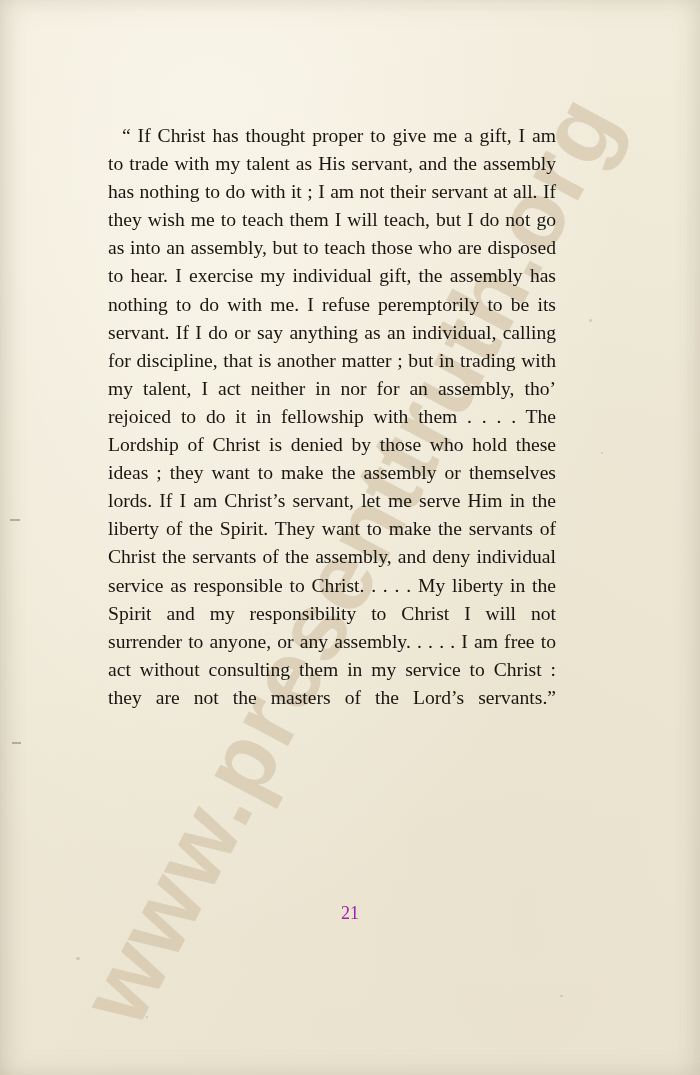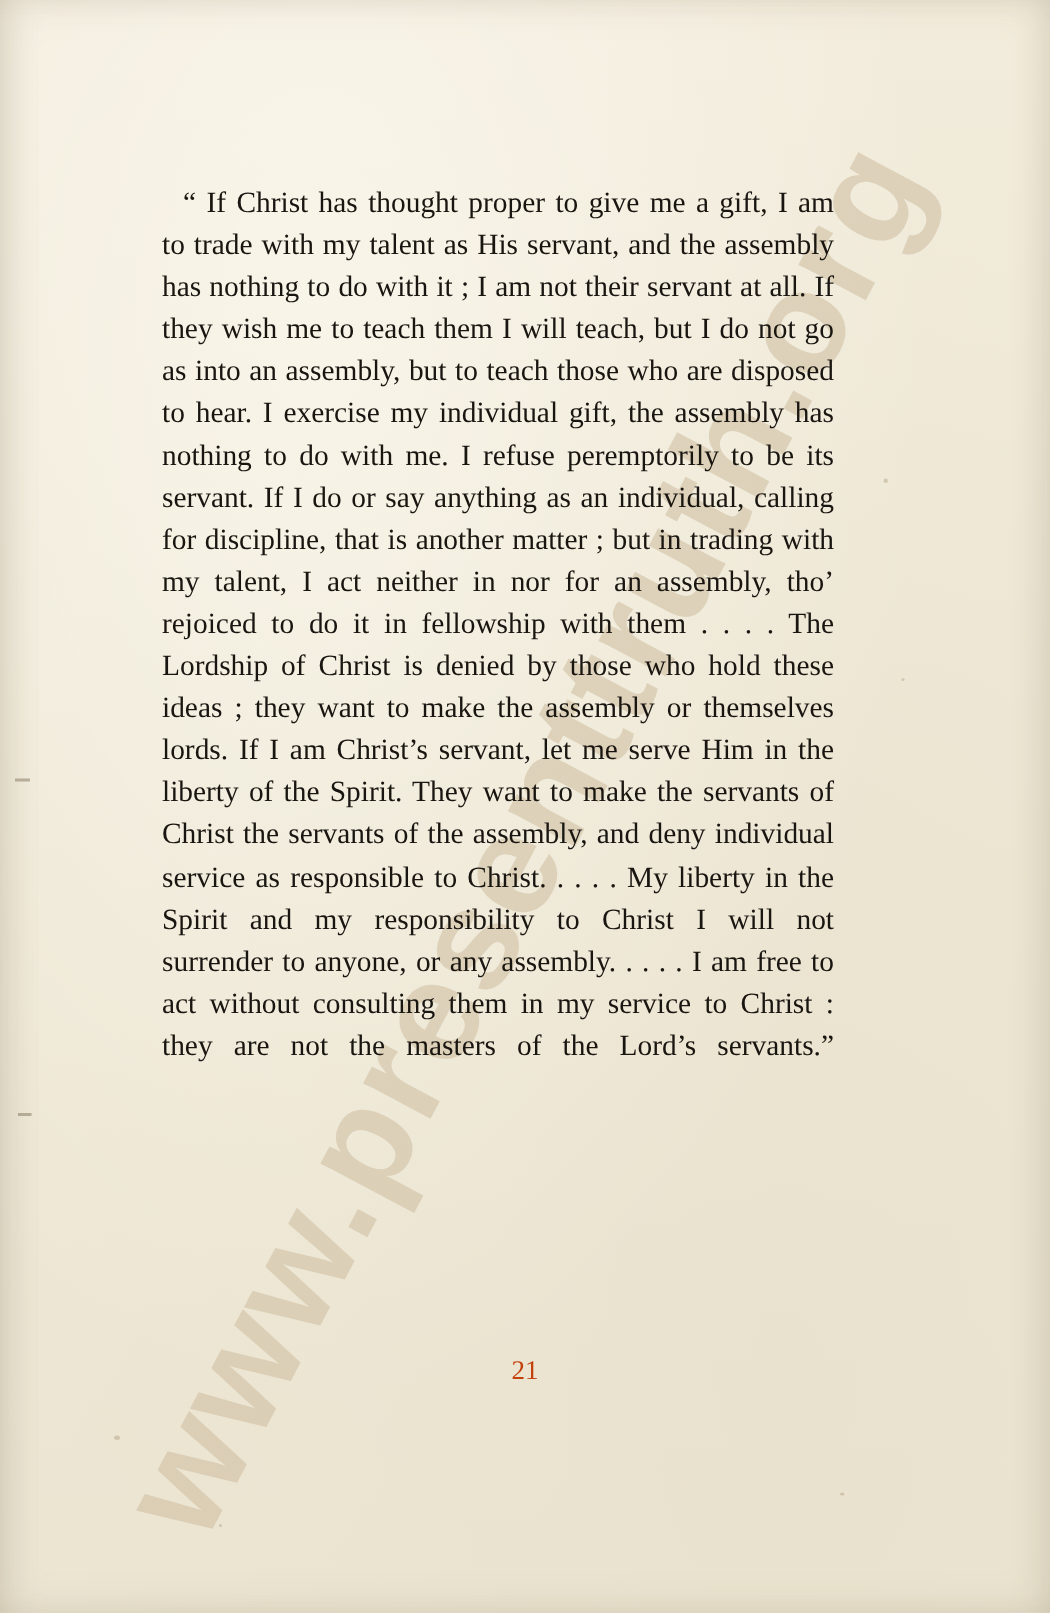--- a/index.html
+++ b/index.html
@@ -97,21 +97,21 @@
     text-align: center;
   }
 
   .folio {
     position: absolute;
     left: 0;
     right: 0;
     top: 903px;
     text-align: center;
     font-size: 18px;
-    color: #c2410c;
+    color: #a21caf;
   }
 </style>
 </head>
 <body>
 
 <div class="page"></div>
 
 <div class="watermark">www.presenttruth.org</div>
 
 <div class="speck" style="left:589px; top:319px; width:3px; height:3px;"></div>

